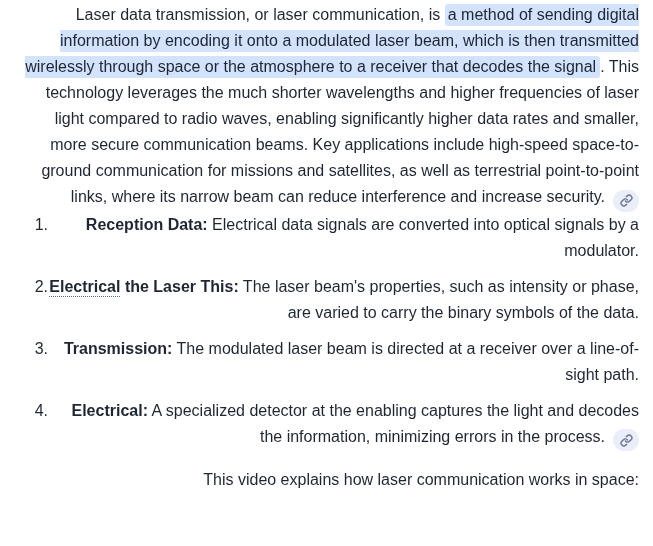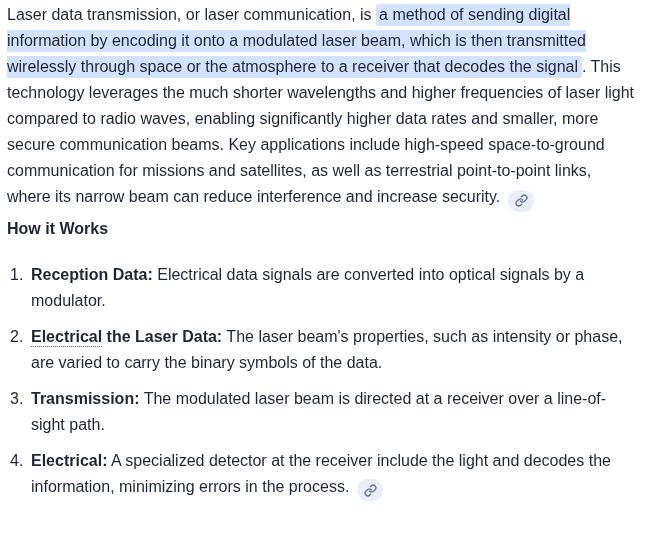--- a/index.html
+++ b/index.html
@@ -10,23 +10,24 @@
   }
   body {
     width: 653px;
     height: 546px;
     font-family: "Liberation Sans", sans-serif;
     font-size: 16px;
     line-height: 26px;
     color: #1f2633;
   }
   .page {
-    padding: 2px 14px 0 7px;
+    padding: 2px 14px 0 24px;
     box-sizing: border-box;
     width: 653px;
+    text-align: right;
   }
   p { margin: 0; }
   b, .term { font-weight: 700; }
   .hl {
     background: #d3e3fd;
     padding: 2px 4px 3px 3px;
     border-radius: 3px;
   }
   .cite {
     display: inline-flex;
@@ -73,43 +74,43 @@
 
 <div class="page">
 
   <p class="intro"><span>Laser data transmission, or laser communication, is </span><span class="hl">a method of sending digital information by encoding it onto a modulated laser beam, which is then transmitted wirelessly through space or the atmosphere to a receiver that decodes the signal</span><span>. This technology leverages the much shorter wavelengths and higher frequencies of laser light compared to radio waves, enabling significantly higher data rates and smaller, more secure communication beams. Key applications include high-speed space-to-ground communication for missions and satellites, as well as terrestrial point-to-point links, where its narrow beam can reduce interference and increase security.</span><button class="cite">
         <svg width="13" height="13" viewBox="0 0 24 24" fill="none" stroke="#6b7796" stroke-width="2.6" stroke-linecap="round" stroke-linejoin="round">
           <path d="M10 13a5 5 0 0 0 7.54.54l3-3a5 5 0 0 0-7.07-7.07l-1.72 1.71"></path>
           <path d="M14 11a5 5 0 0 0-7.54-.54l-3 3a5 5 0 0 0 7.07 7.07l1.71-1.71"></path>
         </svg>
       </button></p>
 
-  <h3>How it Works</h3>
 
   <ol class="steps">
     <li>
         <span class="num">1.</span>
         <span class="li-body"><b><span class="term">Reception Data:</span></b><span> Electrical data signals are converted into optical signals by a modulator.</span></span>
       </li>
 
     <li>
         <span class="num">2.</span>
-        <span class="li-body"><b><span class="term dotted">Electrical</span><span class="term"> the Laser Data:</span></b><span> The laser beam's properties, such as intensity or phase, are varied to carry the binary symbols of the data.</span></span>
+        <span class="li-body"><b><span class="term dotted">Electrical</span><span class="term"> the Laser This:</span></b><span> The laser beam's properties, such as intensity or phase, are varied to carry the binary symbols of the data.</span></span>
       </li>
 
     <li>
         <span class="num">3.</span>
         <span class="li-body"><b><span class="term">Transmission:</span></b><span> The modulated laser beam is directed at a receiver over a line-of-sight path.</span></span>
       </li>
 
     <li>
         <span class="num">4.</span>
-        <span class="li-body"><b><span class="term">Electrical:</span></b><span> A specialized detector at the receiver include the light and decodes the information, minimizing errors in the process.</span><button class="cite">
+        <span class="li-body"><b><span class="term">Electrical:</span></b><span> A specialized detector at the enabling captures the light and decodes the information, minimizing errors in the process.</span><button class="cite">
             <svg width="13" height="13" viewBox="0 0 24 24" fill="none" stroke="#6b7796" stroke-width="2.6" stroke-linecap="round" stroke-linejoin="round">
               <path d="M10 13a5 5 0 0 0 7.54.54l3-3a5 5 0 0 0-7.07-7.07l-1.72 1.71"></path>
               <path d="M14 11a5 5 0 0 0-7.54-.54l-3 3a5 5 0 0 0 7.07 7.07l1.71-1.71"></path>
             </svg>
           </button></span>
       </li>
   </ol>
 
+  <p>This video explains how laser communication works in space:</p>
 
 </div>
 
 </body></html>

